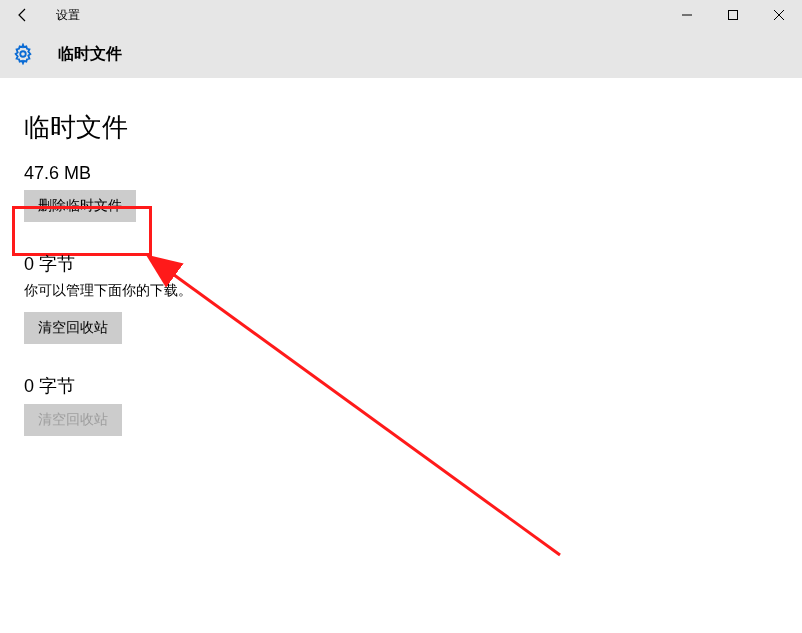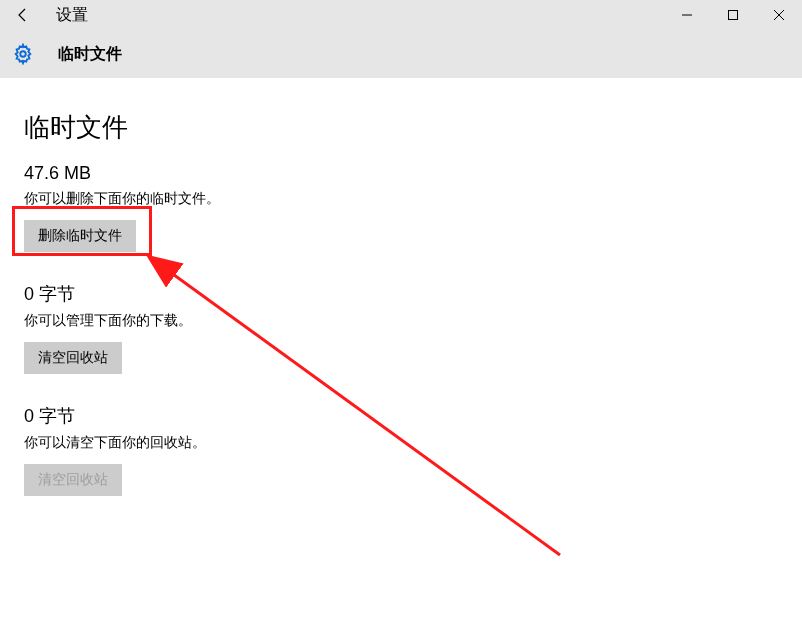--- a/index.html
+++ b/index.html
@@ -23,21 +23,21 @@
   .titlebar .back {
     width: 46px;
     height: 30px;
     display: flex;
     align-items: center;
     justify-content: center;
     font-size: 16px;
     color: #000;
   }
   .titlebar .title {
-    font-size: 16px;
+    font-size: 12px;
     margin-left: 10px;
   }
   .titlebar .win-controls {
     position: absolute;
     right: 0;
     top: 0;
     display: flex;
   }
   .titlebar .win-controls .ctrl {
     width: 46px;
@@ -150,34 +150,32 @@
     </svg>
   </span>
   <div class="page-title">临时文件</div>
 </div>
 
 <div class="content">
 
   <div class="section">
     <div class="section-heading">临时文件</div>
     <div class="value">47.6 MB</div>
-    <div class="desc">你可以删除下面你的临时文件。</div>
     <button class="btn">删除临时文件</button>
     <div class="highlight-box" style="left:-12px; top:96px; width:140px; height:50px;"></div>
   </div>
 
   <div class="section">
     <div class="value">0 字节</div>
     <div class="desc">你可以管理下面你的下载。</div>
     <button class="btn">清空回收站</button>
   </div>
 
   <div class="section">
     <div class="value">0 字节</div>
-    <div class="desc">你可以清空下面你的回收站。</div>
     <button class="btn disabled">清空回收站</button>
   </div>
 
 </div>
 
 <svg class="arrow-overlay" width="802" height="633">
   <defs>
     <marker id="arrowhead" markerWidth="12" markerHeight="10" refX="2" refY="5" orient="auto">
       <polygon points="0 0, 12 5, 0 10" fill="#ff1a1a"></polygon>
     </marker>

